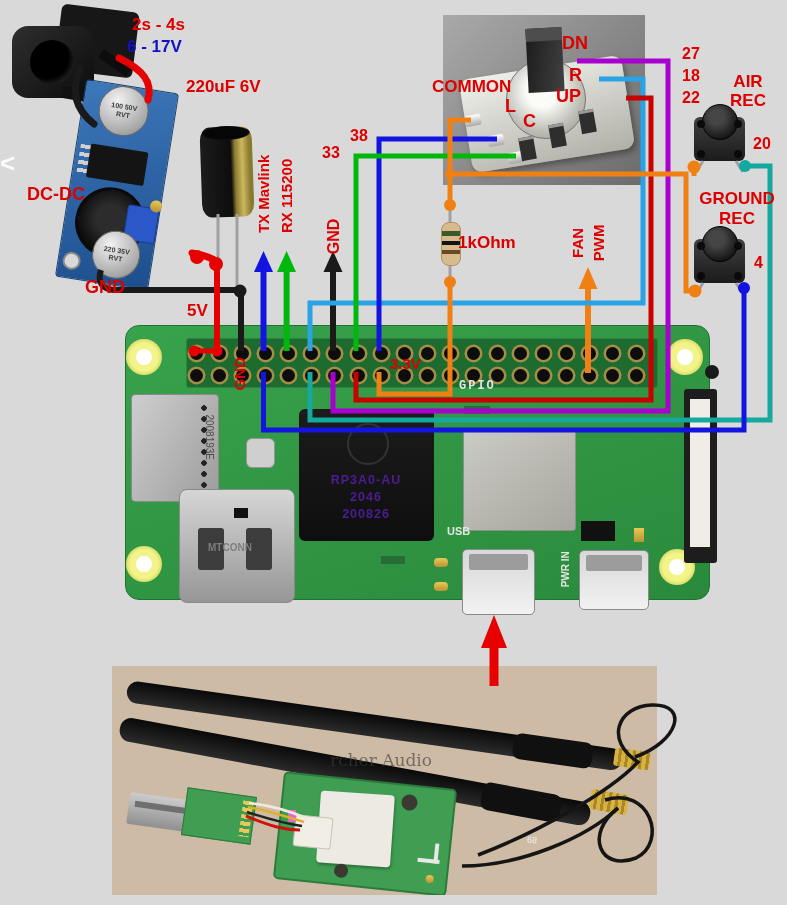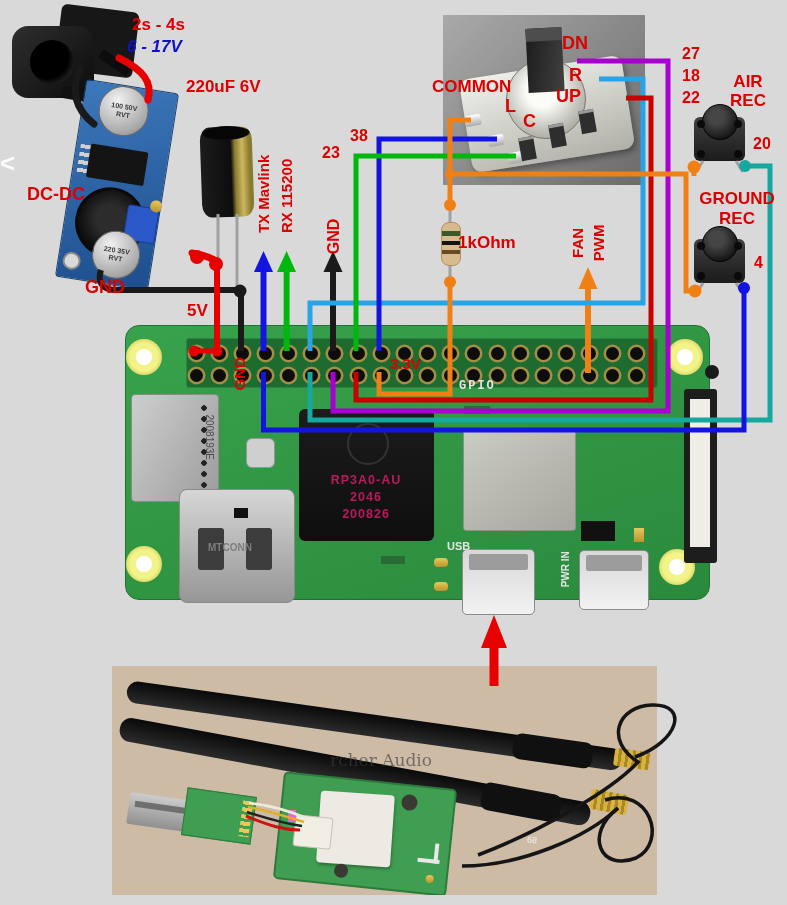--- a/index.html
+++ b/index.html
@@ -1,20 +1,20 @@
 <!DOCTYPE html>
 <html><head>
 <meta charset="utf-8">
 <style>
   html,body{margin:0;padding:0;background:#d9d9d9;}
   #stage{position:relative;width:787px;height:905px;background:#d9d9d9;overflow:hidden;
          font-family:"Liberation Sans",sans-serif;}
   .ph,.lbl{position:absolute;}
   .lbl{font-weight:bold;font-size:17px;color:#dd0000;white-space:nowrap;z-index:10;line-height:1.05;}
-  .lbl.blue{color:#1010c8;font-style:italic;}
+  .lbl.blue{color:#1010c8;}
   .lbl.s16{font-size:16px;} .lbl.s15{font-size:15px;} .lbl.s18{font-size:18px;}
   .vert{text-align:center;transform:rotate(-90deg);}
   .vert90{text-align:center;transform:rotate(90deg);}
   .silk{color:#e4e4e4;font-weight:bold;}
   .ctr{text-align:center;}
   svg{position:absolute;left:0;top:0;z-index:5;pointer-events:none;}
   
   .jack-rear{left:58px;top:8px;width:78px;height:66px;background:#171717;border-radius:6px;transform:rotate(7deg);}
   .jack-body{left:12px;top:26px;width:82px;height:72px;border-radius:16px;background:linear-gradient(135deg,#2e2e2e,#0c0c0c);}
   .jack-hole{left:30px;top:40px;width:44px;height:44px;border-radius:50%;background:radial-gradient(circle at 40% 40%,#000 55%,#383838 90%);}
@@ -341,21 +341,21 @@
 
   <div class="lbl" style="left:132px;top:16px">2s - 4s</div>
   <div class="lbl blue" style="left:127px;top:38px">6 - 17V</div>
   <div class="lbl" style="left:186px;top:78px">220uF 6V</div>
   <div class="lbl s18" style="left:27px;top:185px">DC-DC</div>
   <div class="lbl s18" style="left:85px;top:278px">GND</div>
   <div class="lbl" style="left:187px;top:302px">5V</div>
   <div class="lbl vert s15" style="left:214px;top:186px;width:100px">TX Mavlink</div>
   <div class="lbl vert s15" style="left:237px;top:188px;width:100px">RX 115200</div>
   <div class="lbl vert s16" style="left:304px;top:228px;width:60px">GND</div>
-  <div class="lbl s16" style="left:322px;top:145px">23</div>
+  <div class="lbl s16" style="left:322px;top:145px">33</div>
   <div class="lbl s16" style="left:350px;top:128px">38</div>
   <div class="lbl vert s15" style="left:215px;top:366px;width:50px">GND</div>
   <div class="lbl s15" style="left:390px;top:356px">3.3V</div>
   <div class="lbl silk" style="left:459px;top:380px;font-size:12px;letter-spacing:2px;font-family:'Liberation Mono',monospace">GPIO</div>
   <div class="lbl" style="left:458px;top:234px">1kOhm</div>
   <div class="lbl vert s15" style="left:556px;top:235px;width:44px">FAN</div>
   <div class="lbl vert s15" style="left:575px;top:235px;width:48px">PWM</div>
   <div class="lbl" style="left:432px;top:78px">COMMON</div>
   <div class="lbl s18" style="left:505px;top:97px">L</div>
   <div class="lbl s18" style="left:523px;top:112px">C</div>
@@ -368,25 +368,25 @@
   <div class="lbl ctr" style="left:718px;top:72px;width:60px;line-height:19px">
     <span style="display:block">AIR</span>
     <span style="display:block">REC</span>
   </div>
   <div class="lbl s16" style="left:753px;top:136px">20</div>
   <div class="lbl ctr" style="left:696px;top:189px;width:82px;line-height:20px">
     <span style="display:block">GROUND</span>
     <span style="display:block">REC</span>
   </div>
   <div class="lbl s16" style="left:754px;top:255px">4</div>
-  <div class="lbl ctr" style="left:300px;top:472px;width:132px;font-size:12.5px;letter-spacing:1px;color:#be185d;line-height:17px">
+  <div class="lbl ctr" style="left:300px;top:472px;width:132px;font-size:12.5px;letter-spacing:1px;color:#4c1d95;line-height:17px">
     <span style="display:block">RP3A0-AU</span>
     <span style="display:block">2046</span>
     <span style="display:block">200826</span>
   </div>
-  <div class="lbl silk" style="left:447px;top:541px;font-size:11px">USB</div>
+  <div class="lbl silk" style="left:447px;top:526px;font-size:11px">USB</div>
   <div class="lbl vert silk" style="left:540px;top:564px;width:52px;font-size:10px">PWR IN</div>
   <div class="lbl" style="left:208px;top:543px;font-size:10px;color:#7d7d7d">MTCONN</div>
   <div class="lbl vert90" style="left:176px;top:432px;width:66px;font-size:10px;color:#4a4a4a;font-weight:normal">2008193E</div>
   <div class="lbl wm" style="left:330px;top:752px">rcher Audio</div>
   <div class="lbl" style="left:527px;top:836px;font-size:9px;color:#eee;font-weight:normal;transform:rotate(6deg)">68</div>
   <div class="lbl chev">&lt;</div>
 </div>
 
 </body></html>

